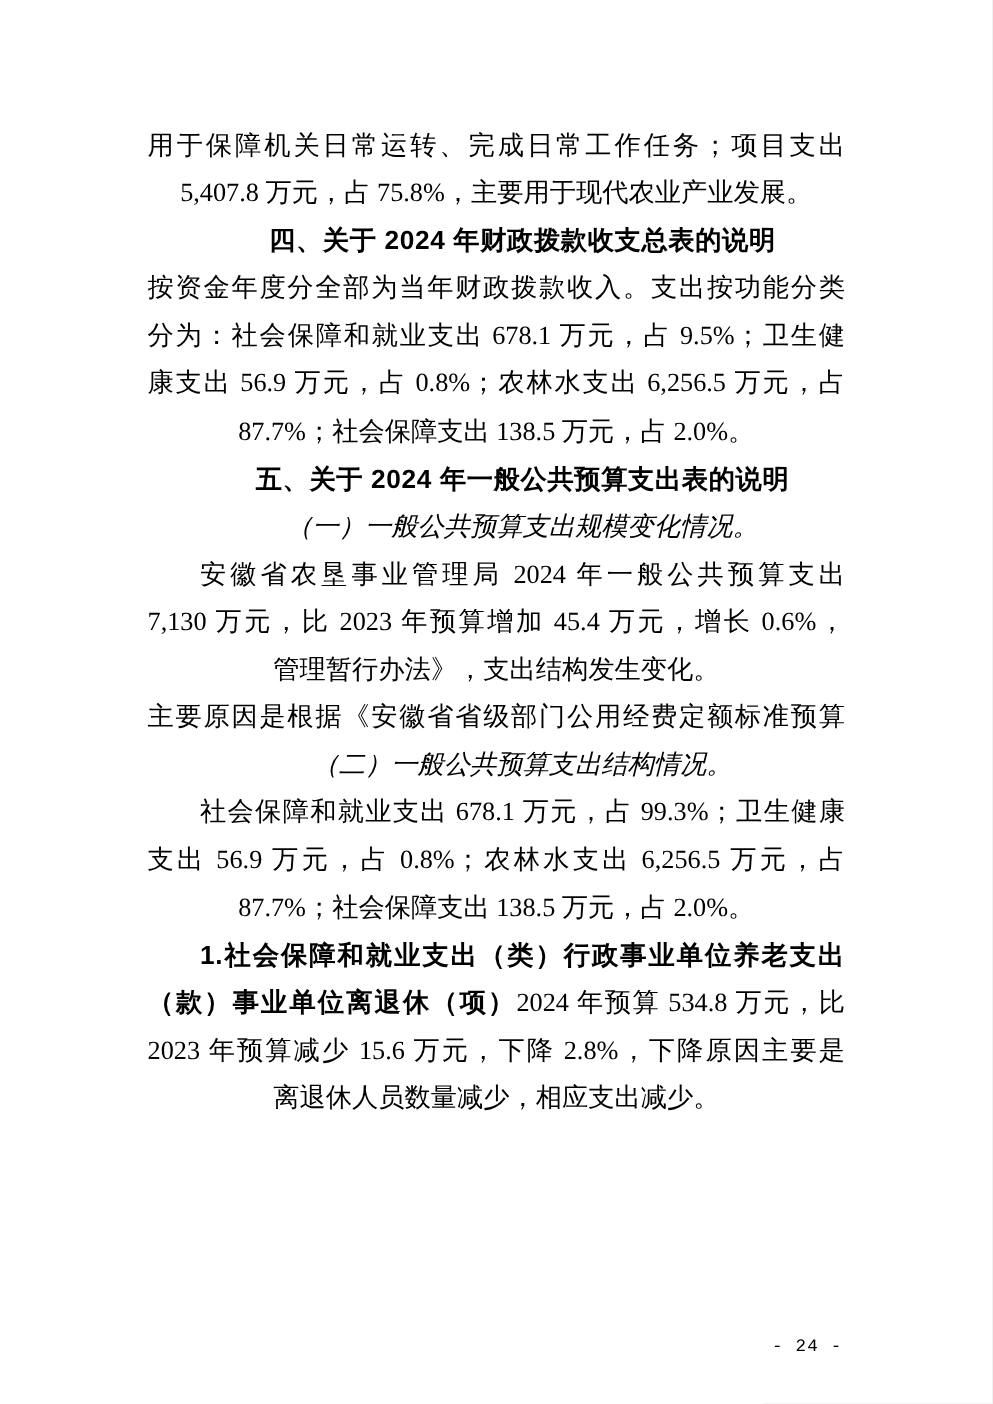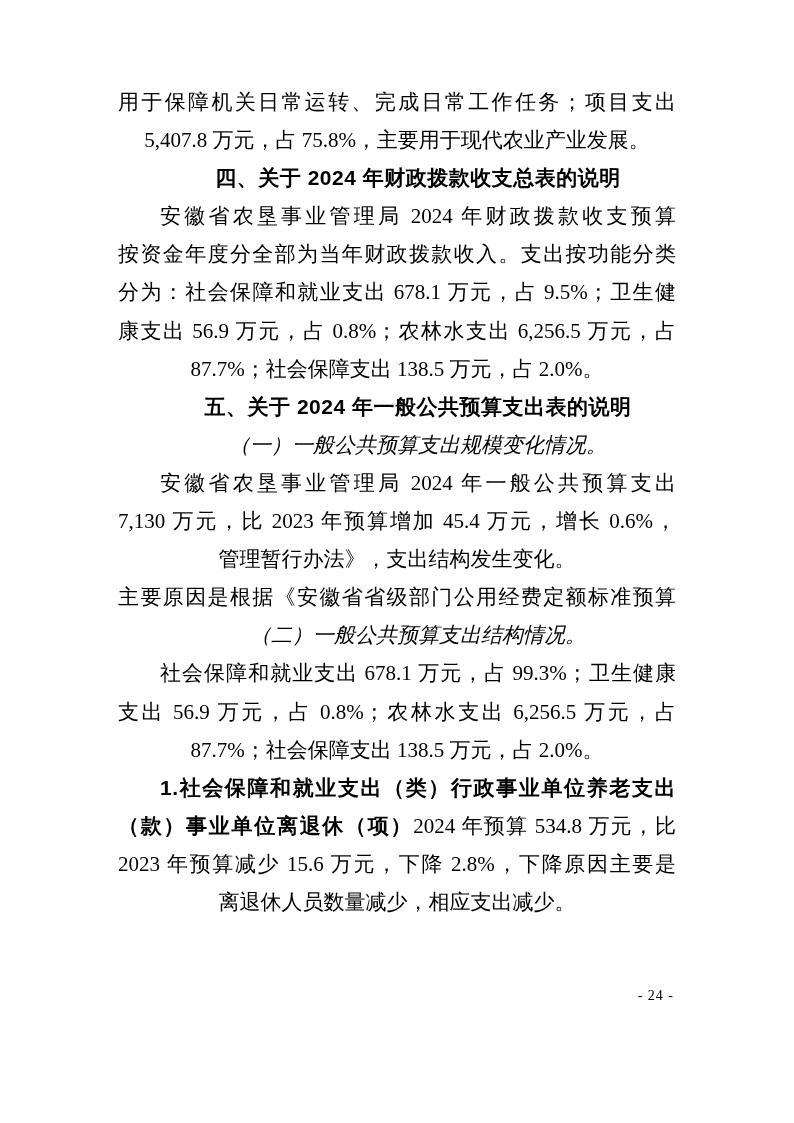--- a/index.html
+++ b/index.html
@@ -9,21 +9,21 @@
     width: 794px;
     height: 1123px;
     background: #ffffff;
     margin: 0 auto;
     overflow: hidden;
     color: #000000;
   }
   .doc-body {
     position: absolute;
     left: 118px;
-    top: 83px;
+    top: 97px;
     width: 558px;
   }
   .line {
     height: 38.1px;
     line-height: 38.1px;
     font-size: 21px;
     font-family: "Liberation Serif", "DejaVu Serif", serif;
     white-space: normal;
     overflow: hidden;
     text-align: center;
@@ -42,38 +42,37 @@
     font-style: italic;
   }
   .seg { font-weight: normal; }
   .seg-bold {
     font-weight: bold;
     font-family: "Liberation Sans", "DejaVu Sans", sans-serif;
     letter-spacing: 0.5px;
   }
   .footer {
     position: absolute;
-    top: 986px;
+    top: 1068px;
     right: 120px;
     font-size: 14px;
     line-height: 20px;
-    font-family: Liberation Serif, serif;
+    font-family: Liberation Mono, monospace;
     color: #000000;
     letter-spacing: 1px;
   }
 </style>
 </head>
 <body>
 
 <div class="page">
   <div class="doc-body">
       <div class="line body justify"><span class="seg">用于保障机关日常运转、完成日常工作任务；项目支出</span></div>
       <div class="line body"><span class="seg">5,407.8 万元，占 75.8%，主要用于现代农业产业发展。</span></div>
       <div class="line heading indent"><span class="seg seg-bold">四、关于 2024 年财政拨款收支总表的说明</span></div>
-      <div class="line body indent justify"><span class="seg">安徽省农垦事业管理局 2024 年财政拨款收支预算</span></div>
       <div class="line body justify"><span class="seg">按资金年度分全部为当年财政拨款收入。支出按功能分类</span></div>
       <div class="line body justify"><span class="seg">分为：社会保障和就业支出 678.1 万元，占 9.5%；卫生健</span></div>
       <div class="line body justify"><span class="seg">康支出 56.9 万元，占 0.8%；农林水支出 6,256.5 万元，占</span></div>
       <div class="line body"><span class="seg">87.7%；社会保障支出 138.5 万元，占 2.0%。</span></div>
       <div class="line heading indent"><span class="seg seg-bold">五、关于 2024 年一般公共预算支出表的说明</span></div>
       <div class="line kai indent"><span class="seg">（一）一般公共预算支出规模变化情况。</span></div>
       <div class="line body indent justify"><span class="seg">安徽省农垦事业管理局 2024 年一般公共预算支出</span></div>
       <div class="line body justify"><span class="seg">7,130 万元，比 2023 年预算增加 45.4 万元，增长 0.6%，</span></div>
       <div class="line body"><span class="seg">管理暂行办法》，支出结构发生变化。</span></div>
       <div class="line body justify"><span class="seg">主要原因是根据《安徽省省级部门公用经费定额标准预算</span></div>

